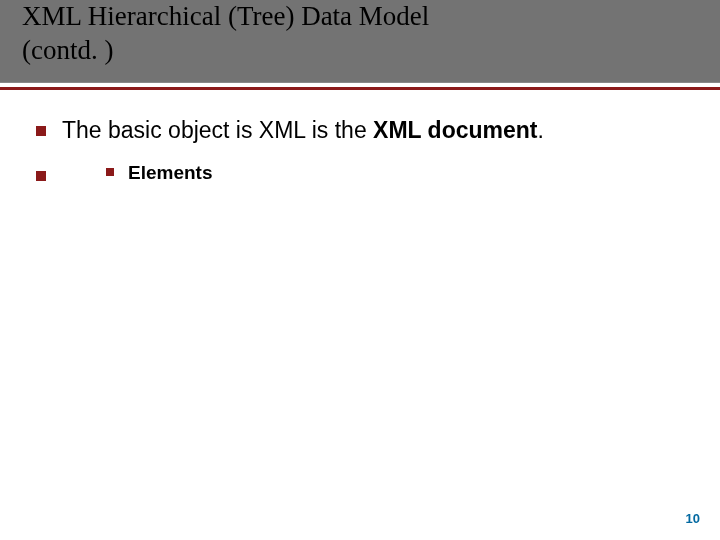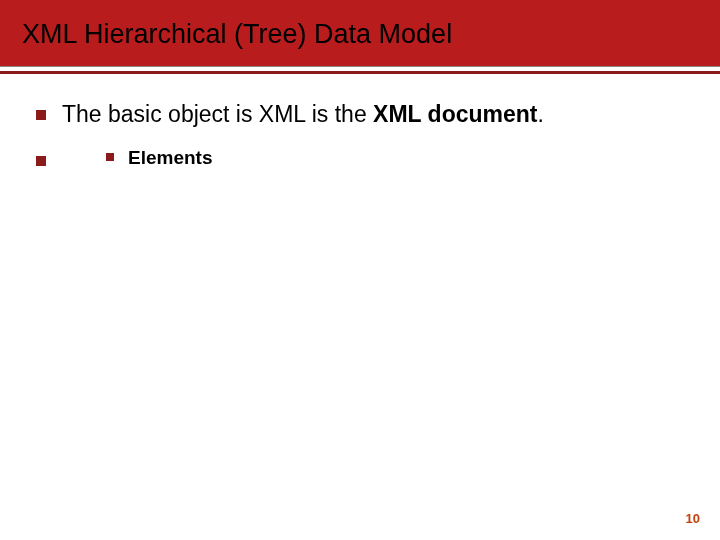--- a/index.html
+++ b/index.html
@@ -3,23 +3,24 @@
 <meta charset="utf-8">
 <style>
   * { margin: 0; padding: 0; box-sizing: border-box; }
   html, body { width: 720px; height: 540px; }
   body {
     font-family: Arial, Helvetica, sans-serif;
     background: #ffffff;
     position: relative;
   }
   .header {
-    background: #b91c1c;
-    padding: 18px 22px 14px 22px;
+    background: #737373;
+    padding: 0 22px 14px 22px;
     border-bottom: 1px solid #888;
+    font-family: Liberation Serif, serif;
   }
   .header h1 {
     font-size: 27px;
     font-weight: normal;
     color: #000;
     line-height: 1.25;
   }
   .accent-line {
     height: 3px;
     background: #8b1a1a;
@@ -72,29 +73,30 @@
     height: 8px;
     background: #8b1a1a;
   }
   .bold { font-weight: bold; text-align: center; }
   .page-num {
     position: absolute;
     bottom: 14px;
     right: 20px;
     font-size: 13px;
     font-weight: bold;
-    color: #c2410c;
+    color: #0369a1;
   }
 </style>
 </head>
 <body>
 
 <div class="header">
   <h1>
     <span>XML Hierarchical (Tree) Data Model</span><br>
+    <span>(contd. )</span>
   </h1>
 </div>
 <div class="accent-line"></div>
 
 <div class="content">
   <ul class="level1">
     <li>
       <span>The basic object is XML is the </span><span class="bold">XML document</span><span>.</span>
     </li>
     <li>

